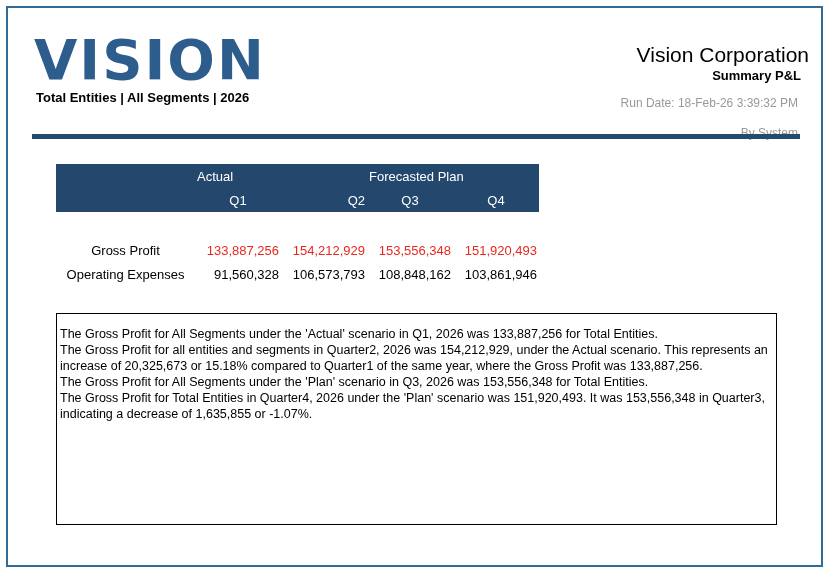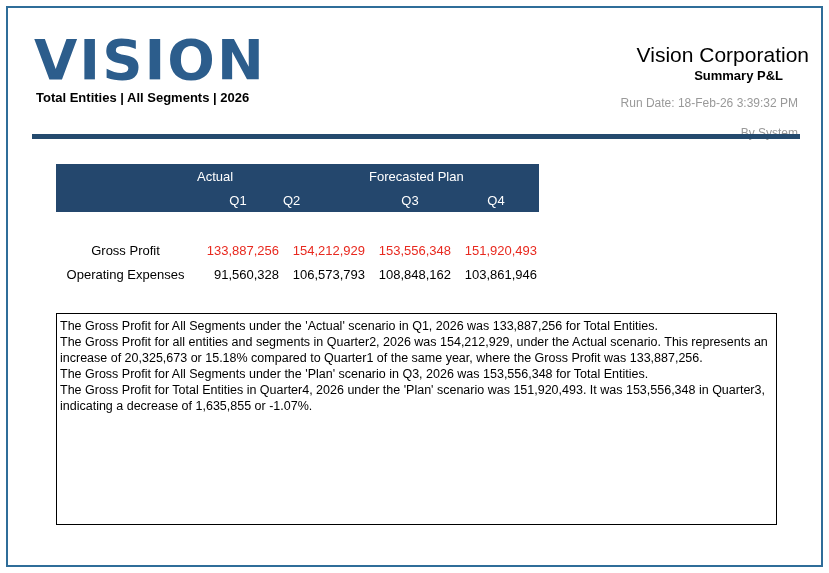--- a/index.html
+++ b/index.html
@@ -1,31 +1,31 @@
 <!DOCTYPE html>
 <html><head>
 <meta charset="utf-8">
 <style>
   html,body{margin:0;padding:0;background:#fff;}
   body{width:829px;height:573px;position:relative;overflow:hidden;font-family:"Liberation Sans",sans-serif;color:#000;}
   .frame{position:absolute;left:6px;top:6px;width:817px;height:561px;border:2px solid #2f6d99;box-sizing:border-box;background:#fff;}
   .logo{position:absolute;left:34px;top:34px;font-family:"DejaVu Sans",sans-serif;font-weight:bold;font-size:56px;letter-spacing:2px;color:#2c5d8c;line-height:52px;}
   .subtitle{position:absolute;left:36px;top:90px;font-size:13px;font-weight:bold;}
   .corp{position:absolute;right:20px;top:43px;font-size:21px;font-weight:normal;text-align:left;}
-  .summary{position:absolute;right:46px;top:68px;font-size:13px;font-weight:bold;text-align:right;}
+  .summary{position:absolute;right:28px;top:68px;font-size:13px;font-weight:bold;text-align:right;}
   .rundate{position:absolute;right:31px;top:96px;font-size:12px;color:#999;text-align:right;}
   .bysystem{position:absolute;right:31px;top:112px;font-size:12px;color:#999;text-align:right;margin-top:14px;}
   .rule{position:absolute;left:32px;top:134px;width:768px;height:5px;background:#244a6e;}
   table.grid{position:absolute;left:56px;top:164px;border-collapse:collapse;font-size:13px;}
   table.grid td{padding:0 2px;height:24px;white-space:nowrap;}
   .hdr{background:#24476d;color:#fff;}
   .label{width:135px;text-align:center;}
   .num{width:82px;text-align:right;}
   .red{color:#e8291f;}
-  .textbox{position:absolute;left:56px;top:313px;width:721px;height:212px;border:1px solid #000;box-sizing:border-box;padding:4px 3px;font-size:12.5px;line-height:16px;}
+  .textbox{position:absolute;left:56px;top:313px;width:721px;height:212px;border:1px solid #000;box-sizing:border-box;padding:12px 3px;font-size:12.5px;line-height:16px;}
   .textbox p{margin:0;}
 </style>
 </head>
 <body>
 
 <div class="frame">
 </div>
 
 <div class="logo">VISION</div>
 <div class="subtitle">Total Entities | All Segments | 2026</div>
@@ -38,21 +38,21 @@
 <table class="grid">
   <tbody>
       <tr>
     <td class="hdr label"></td>
     <td class="hdr" colspan="2">Actual</td>
     <td class="hdr" colspan="2">Forecasted Plan</td>
   </tr>
   <tr>
     <td class="hdr label"></td>
     <td class="hdr num" style="text-align:center">Q1</td>
-    <td class="hdr num" style="text-align:left">Q2</td>
+    <td class="hdr num" style="text-align:right">Q2</td>
     <td class="hdr num" style="text-align:center">Q3</td>
     <td class="hdr num" style="text-align:center">Q4</td>
   </tr>
   <tr>
         <td colspan="5" style="height:26px"></td>
       </tr>
   <tr>
     <td class="label">Gross Profit</td>
     <td class="num red">133,887,256</td>
     <td class="num red">154,212,929</td>

